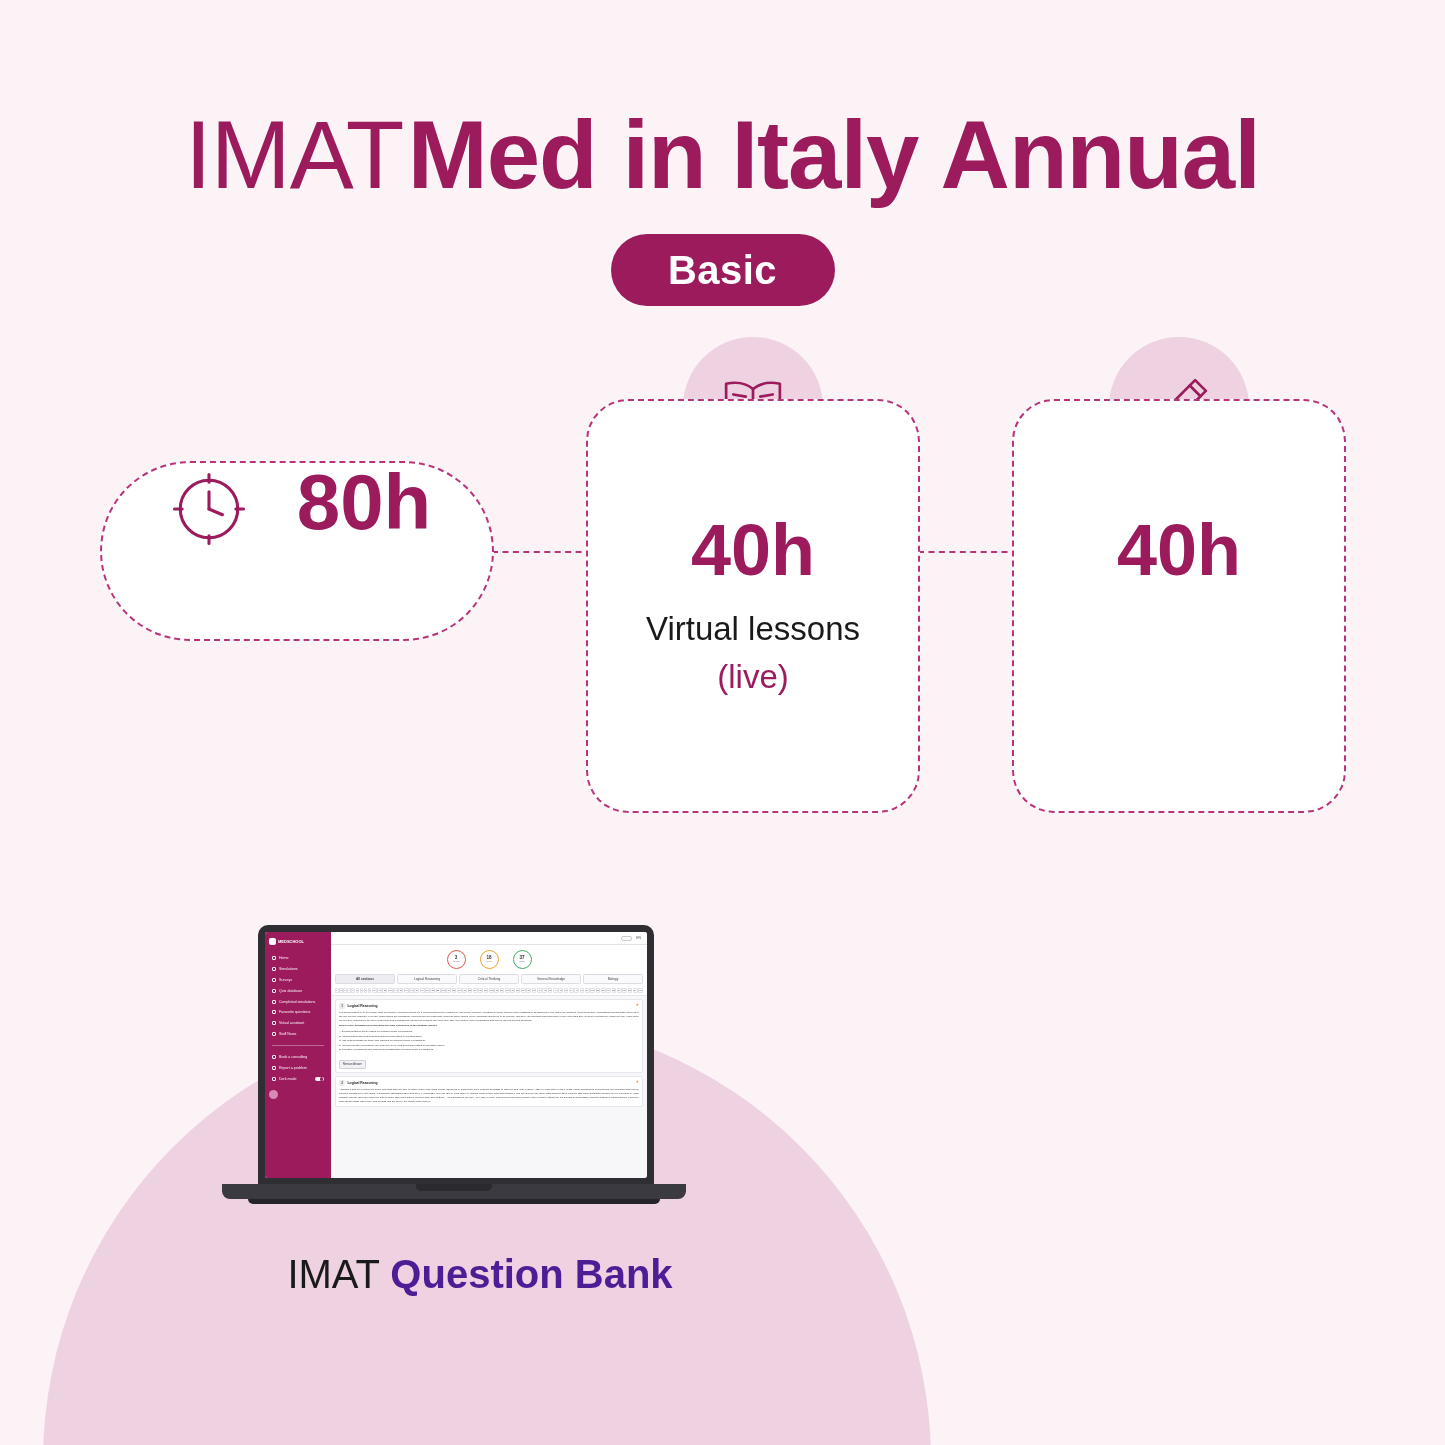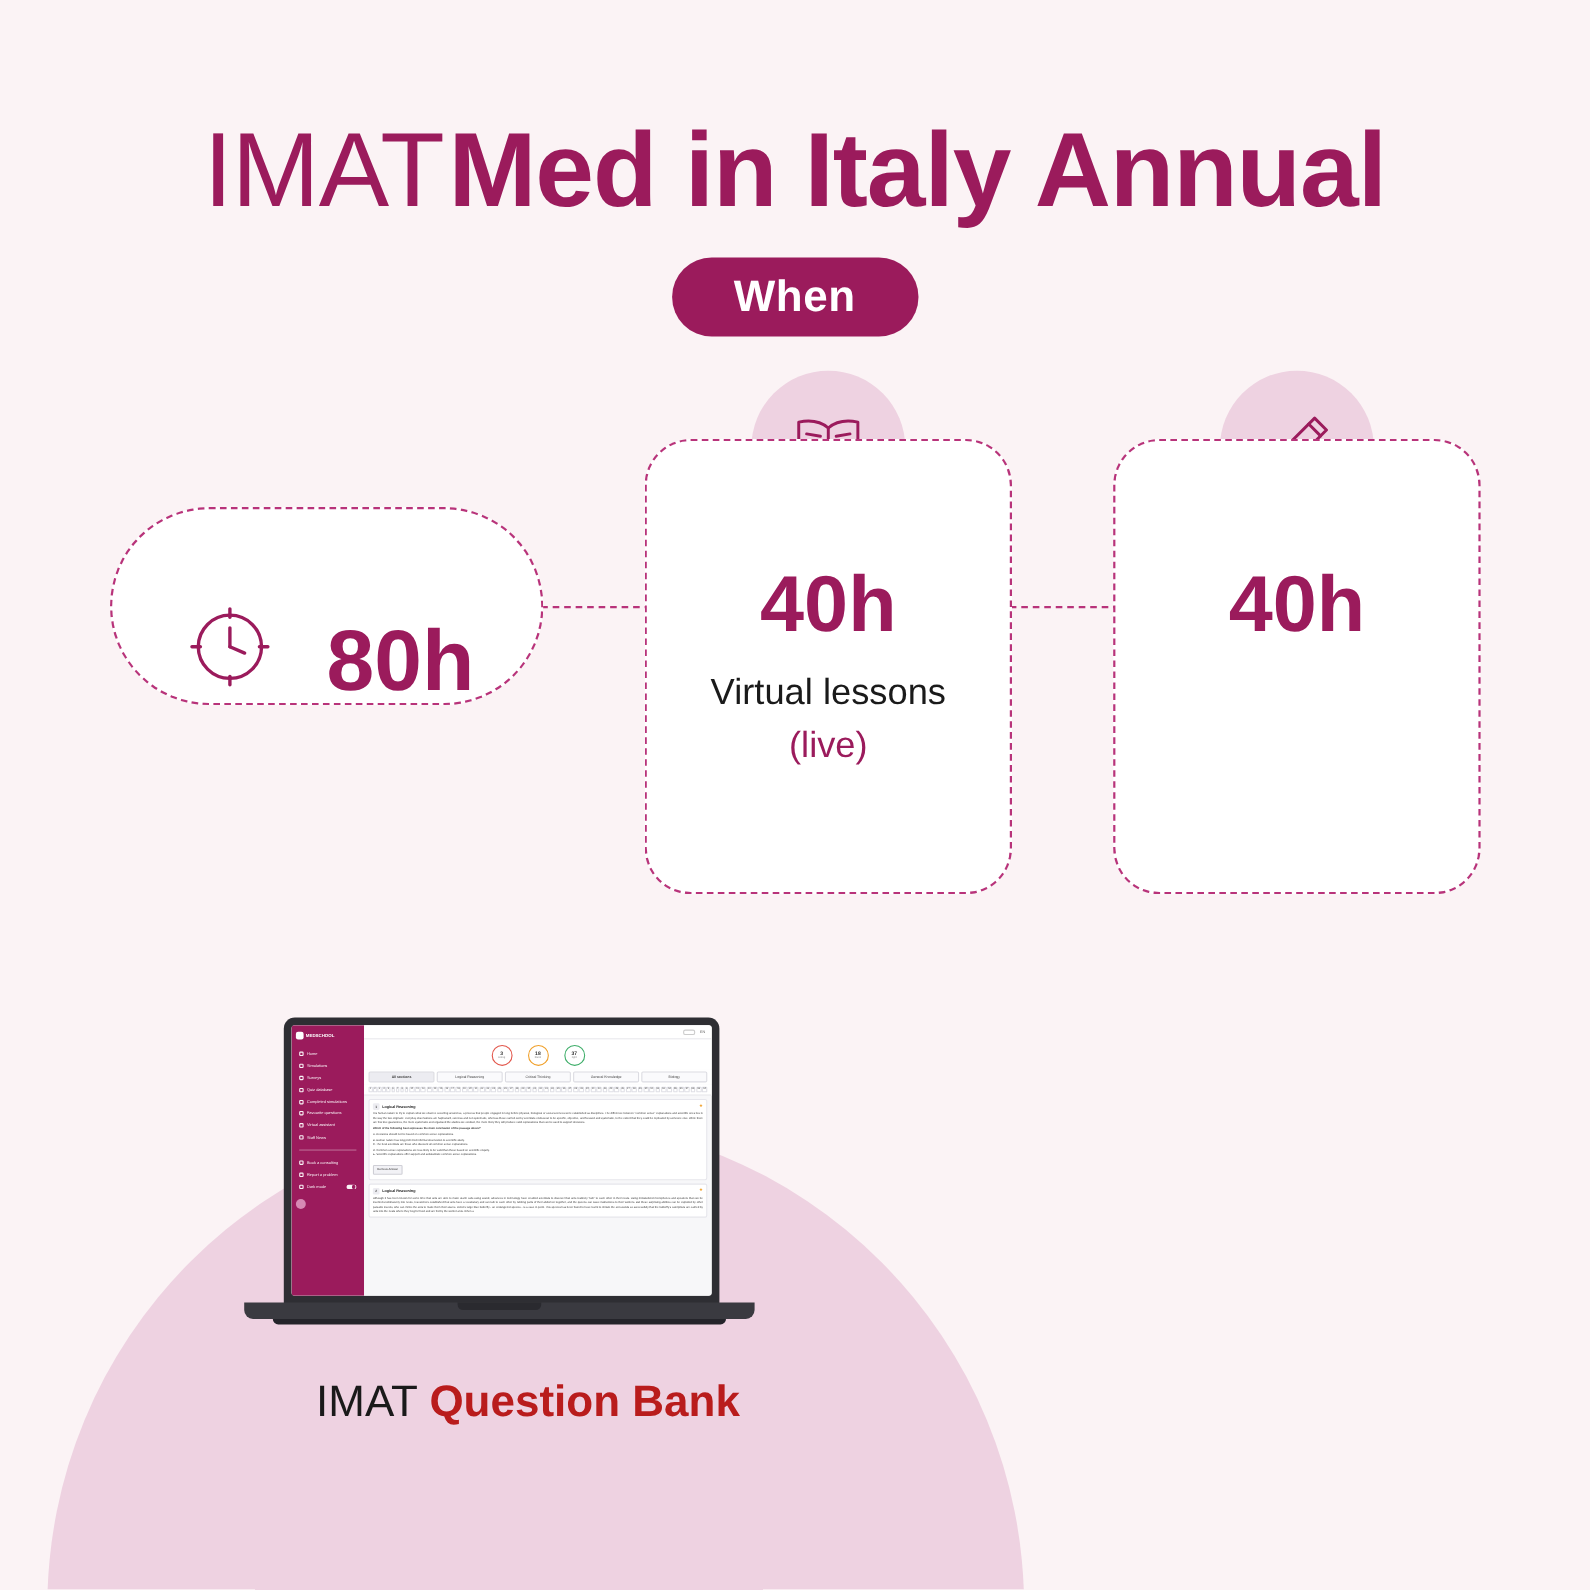--- a/index.html
+++ b/index.html
@@ -67,21 +67,21 @@
   
   .card {
     position: absolute;
     background: #ffffff;
     border: 2px dashed #b8337a;
   }
   .card-clock {
     top: 461px; left: 100px;
     width: 394px; height: 180px;
     border-radius: 90px;
-    display: flex; align-items: flex-end; justify-content: center;
+    display: flex; align-items: flex-start; justify-content: center;
     gap: 42px;
   }
   .hours-big {
     font-size: 78px;
     font-weight: 700;
     color: #9b1b5c;
     line-height: 1;
   }
   .card-theory {
     top: 399px; left: 586px;
@@ -329,34 +329,34 @@
     background: #f2f2f6;
   }
 
   .caption {
     position: absolute;
     top: 1252px; left: 0; width: 960px;
     text-align: center;
     white-space: nowrap;
   }
   .caption .light { font-size: 40px; font-weight: 400; color: #1a1a1a; }
-  .caption .bold { font-size: 40px; font-weight: 700; color: #b91c1c; }
+  .caption .bold { font-size: 40px; font-weight: 700; color: #4c1d95; }
 </style>
 </head>
 <body>
 
 <div class="page">
 
   <div class="title-wrap">
     <span class="title-light">IMAT</span>
     <span class="title-bold">Med in Italy Annual</span>
   </div>
 
   <div class="badge">
-    <span>When</span>
+    <span>Basic</span>
   </div>
 
   <div class="connector conn-1"></div>
   <div class="connector conn-2"></div>
 
   <div class="card card-clock">
     <span>
       <svg width="92" height="92" viewBox="0 0 48 48" fill="none" stroke="#9b1b5c" stroke-width="1.6" stroke-linecap="round">
         <circle cx="24" cy="24" r="15"></circle>
         <path d="M24 24 L24 15"></path>

